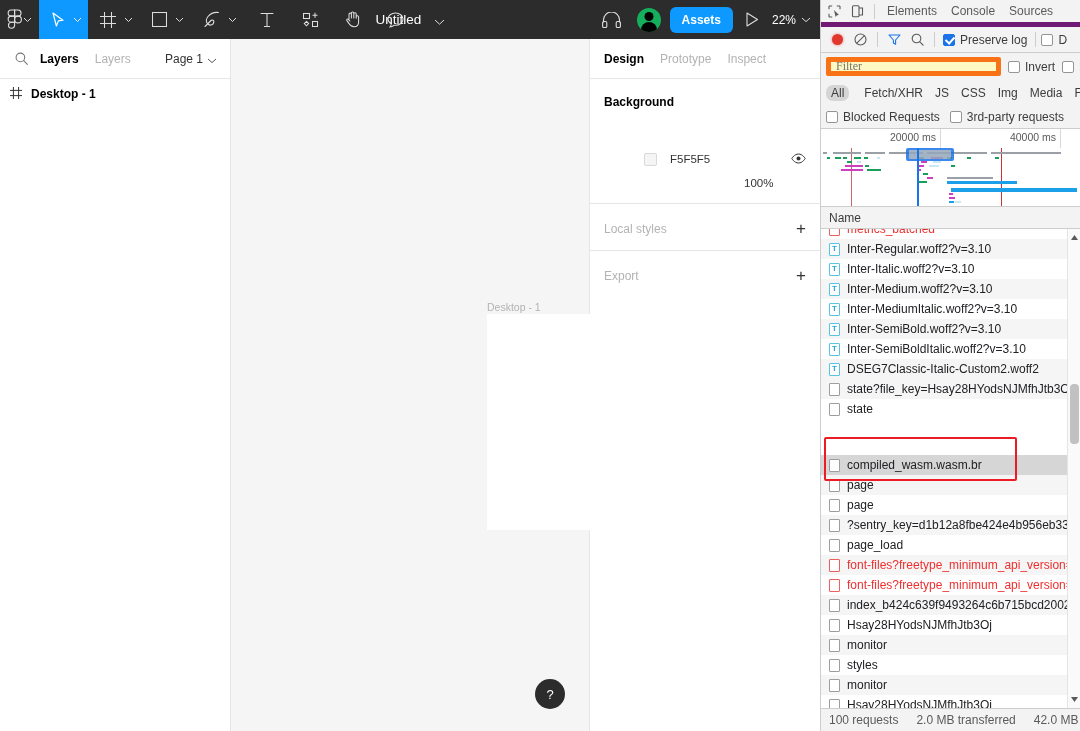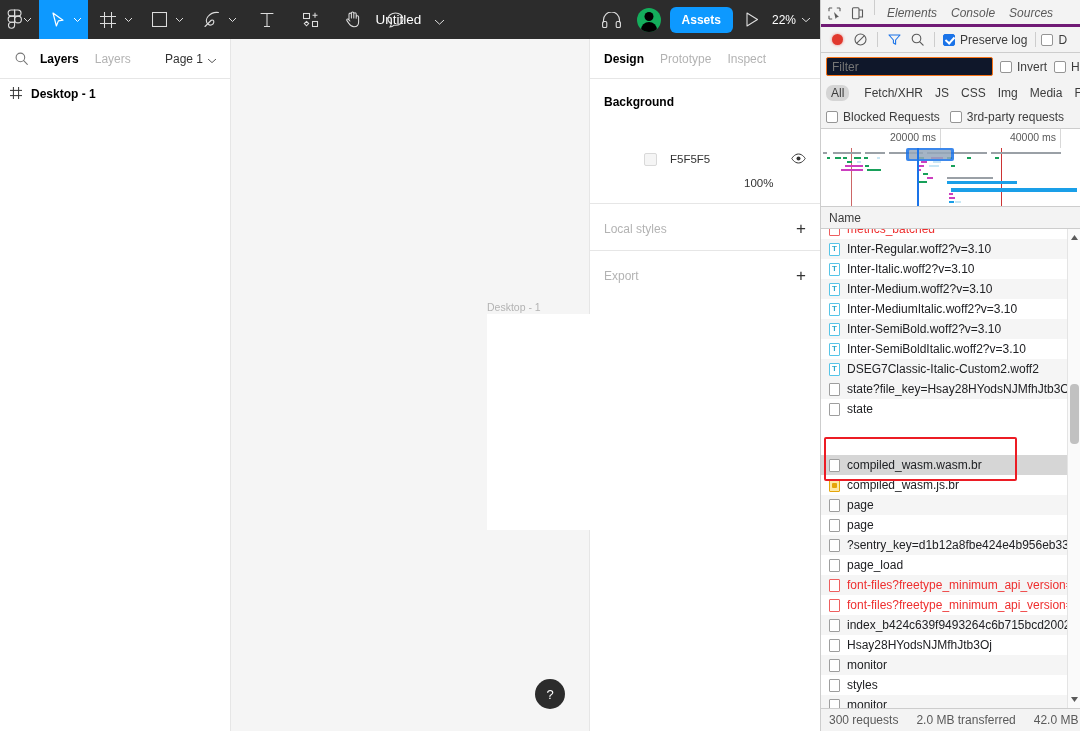--- a/index.html
+++ b/index.html
@@ -101,22 +101,22 @@
   .plus { font-size: 17px; color: #333; line-height: 12px; }
 
   
   #devtools {
     width: 260px; height: 731px; background: #ffffff;
     border-left: 1px solid #cdcdcd;
     font-family: "Liberation Sans", sans-serif;
     display: flex; flex-direction: column; overflow: hidden;
   }
   #dt-tabbar {
-    height: 27px; display: flex; background: #f3f3f3;
-    border-bottom: 3px solid #701a75; padding-left: 2px; flex: 0 0 27px; font-style: italic;
+    height: 27px; display: flex; align-items: center; background: #f3f3f3;
+    border-bottom: 5px solid #701a75; padding-left: 2px; flex: 0 0 27px;
   }
   .dt-icbtn { width: 23px; height: 26px; display: flex; align-items: center; justify-content: center; }
   .dt-vsep { width: 1px; height: 15px; background: #cdcdcd; margin: 0 5px; }
   .dt-tab { font-size: 12px; color: #5a5a5a; padding: 0 7px; line-height: 26px; white-space: nowrap; }
 
   #dt-toolbar {
     height: 26px; display: flex; align-items: center; background: #f3f3f3;
     border-bottom: 1px solid #cdcdcd; padding-left: 5px; flex: 0 0 26px;
   }
   #rec-dot { width: 11px; height: 11px; border-radius: 50%; background: #e1382d; box-shadow: 0 0 3px rgba(225,56,45,.6); }
@@ -130,23 +130,23 @@
     border: solid #fff; border-width: 0 2px 2px 0; transform: rotate(42deg);
   }
   .cbtext { font-size: 12px; color: #3c3c3c; margin-left: 5px; white-space: nowrap; }
   .cbwrap { display: flex; align-items: center; margin-left: 7px; }
 
   #dt-filterbar {
     height: 27px; display: flex; align-items: center; background: #f3f3f3;
     padding: 0 5px; flex: 0 0 27px;
   }
   #filter-input {
-    flex: 0 0 calc(100% - 130px); height: 19px; background: #0f172a;
-    border: 1px solid #f97316; border-radius: 2px; font-size: 12px;
-    color: #8c8c8c; padding: 0 5px; line-height: 17px; font-family: Liberation Sans, sans-serif;
+    flex: 0 0 calc(100% - 130px); height: 19px; background: #fef9c3;
+    border: 5px solid #f97316; border-radius: 2px; font-size: 12px;
+    color: #8c8c8c; padding: 0 5px; line-height: 17px; font-family: Liberation Serif, serif;
   }
   #dt-typebar {
     height: 25px; display: flex; align-items: center; background: #f3f3f3;
     padding-left: 5px; gap: 2px; flex: 0 0 25px;
   }
   .type-pill { font-size: 12px; color: #3c3c3c; padding: 1px 5px; border-radius: 7px; white-space: nowrap; }
   .type-pill.active { background: #d5d5d5; }
   .type-sep { width: 1px; height: 14px; background: #cdcdcd; margin: 0 3px; }
   #dt-blockedbar {
     height: 24px; display: flex; align-items: center; background: #f3f3f3;
@@ -657,26 +657,20 @@
               <span class="box"></span>
             </span>
             <span class="rname">state</span>
           </div>
           <div class="req-row odd selected">
             <span class="ricon">
               <span class="box"></span>
             </span>
             <span class="rname">compiled_wasm.wasm.br</span>
           </div>
-          <div class="req-row">
-            <span class="ricon js">
-              <span class="box"></span>
-            </span>
-            <span class="rname">compiled_wasm.js.br</span>
-          </div>
           <div class="req-row odd">
             <span class="ricon">
               <span class="box"></span>
             </span>
             <span class="rname">page</span>
           </div>
           <div class="req-row">
             <span class="ricon">
               <span class="box"></span>
             </span>
@@ -753,20 +747,20 @@
         <span class="sb-arrow" id="sb-down">
           <svg width="7" height="5" viewBox="0 0 7 5">
               <path d="M3.5 5L0 0h7z" fill="#5a5a5a"></path>
             </svg>
         </span>
       </div>
       <div id="annotation" style="left: 3px; width: 193px; top: 208px; height: 44px; border-color: rgb(236, 28, 36);"></div>
     </div>
 
     <div id="dt-status">
-      <span>300 requests</span>
+      <span>100 requests</span>
       <span class="st-sep"></span>
       <span>2.0 MB transferred</span>
       <span class="st-sep"></span>
       <span>42.0 MB re</span>
     </div>
   </div>
 </div>
 
 </body></html>

